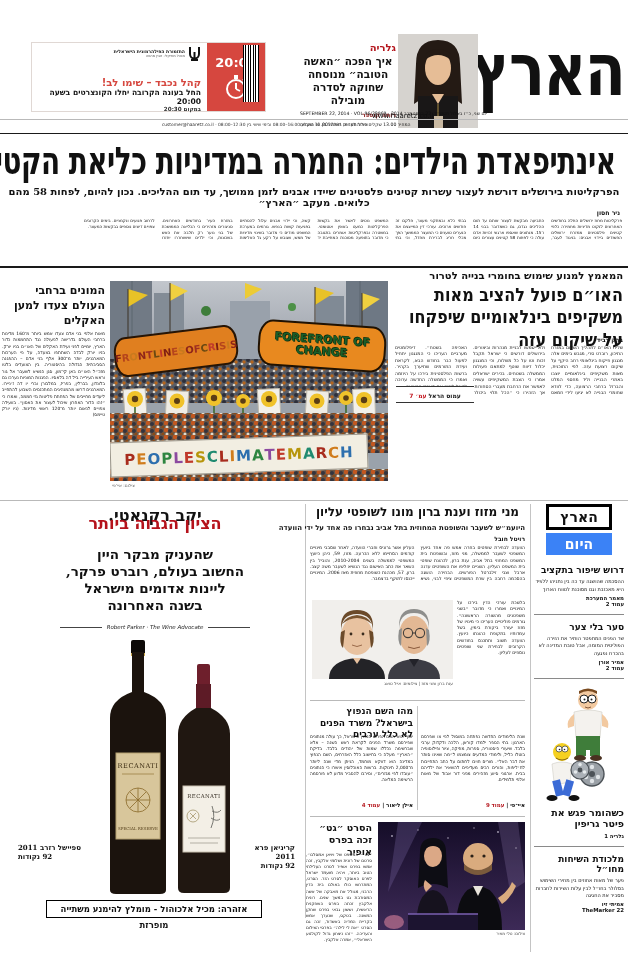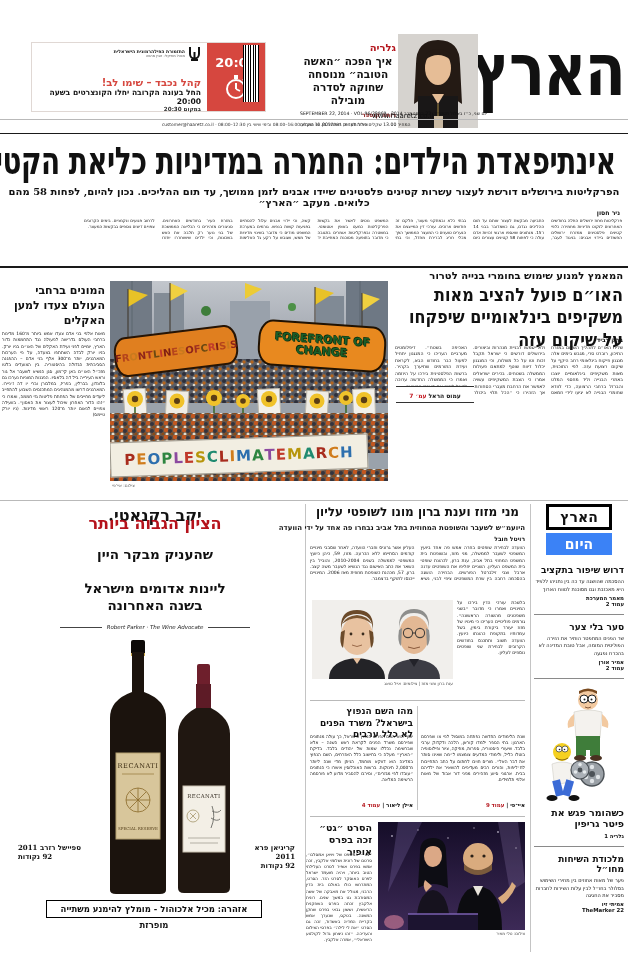--- a/index.html
+++ b/index.html
@@ -296,20 +296,21 @@
   <div id="cl-h" class="abs sf">המונים ברחבי העולם צעדו למען האקלים</div>
   <div id="cl-body" class="abs">מאות אלפי בני אדם צעדו אמש ביותר מ־160 מדינות ברחבי העולם בדרישה לפעולה נגד התחממות כדור הארץ, יומיים לפני ועידת האקלים של האו״ם בניו יורק. בניו יורק לבדה השתתפו בצעדה, על פי הערכות המארגנים, יותר מ־300 אלף בני אדם – ההפגנה הסביבתית הגדולה בהיסטוריה. בין הצועדים בלטו מזכ״ל האו״ם באן קי־מון, סגן הנשיא לשעבר אל גור וראש העירייה ביל דה בלאסיו. הפגנות המוניות נערכו גם בלונדון, בברלין, בפריז, במלבורן וברי יו דה ז׳ניירו. המארגנים דרשו מהמנהיגים המתכנסים השבוע להתחייב ליעדים מחייבים של הפחתת פליטות גזי חממה, ואמרו כי ״זהו הדור האחרון שיכול לעצור את האסון״. בוועידה צפויים לנאום יותר מ־120 ראשי מדינות. (ניו יורק טיימס)</div>
 
   <div class="hrl" style="top:500px;left:0;right:0;"></div>
   <div class="vr" style="left:305px;top:504px;height:414px;"></div>
   <div class="vr" style="left:530px;top:504px;height:448px;"></div>
 
   <div class="abs wl sf" style="top:506px;font-size:16px;">יקב רקנאטי.</div>
   <div class="abs wl sf" style="top:514px;font-size:16px;color:#b5121b;">הציון הגבוה ביותר</div>
   <div class="abs wl sf" style="top:546px;font-size:13.5px;">שהעניק מבקר היין</div>
+  <div class="abs wl sf" style="top:563px;font-size:13.5px;">החשוב בעולם, רוברט פרקר,</div>
   <div class="abs wl sf" style="top:580px;font-size:13.5px;">ליינות אדומים מישראל</div>
   <div class="abs wl sf" style="top:597px;font-size:13.5px;">בשנה האחרונה</div>
   <div id="wine-sig" class="abs">
     <div class="ln"></div>
     <div class="tx">Robert Parker · The Wine Advocate</div>
     <div class="ln"></div>
   </div>
 
   <div class="abs" style="left:100px;top:638px;width:140px;height:260px;">
     <svg width="140" height="260" viewBox="0 0 140 260">

